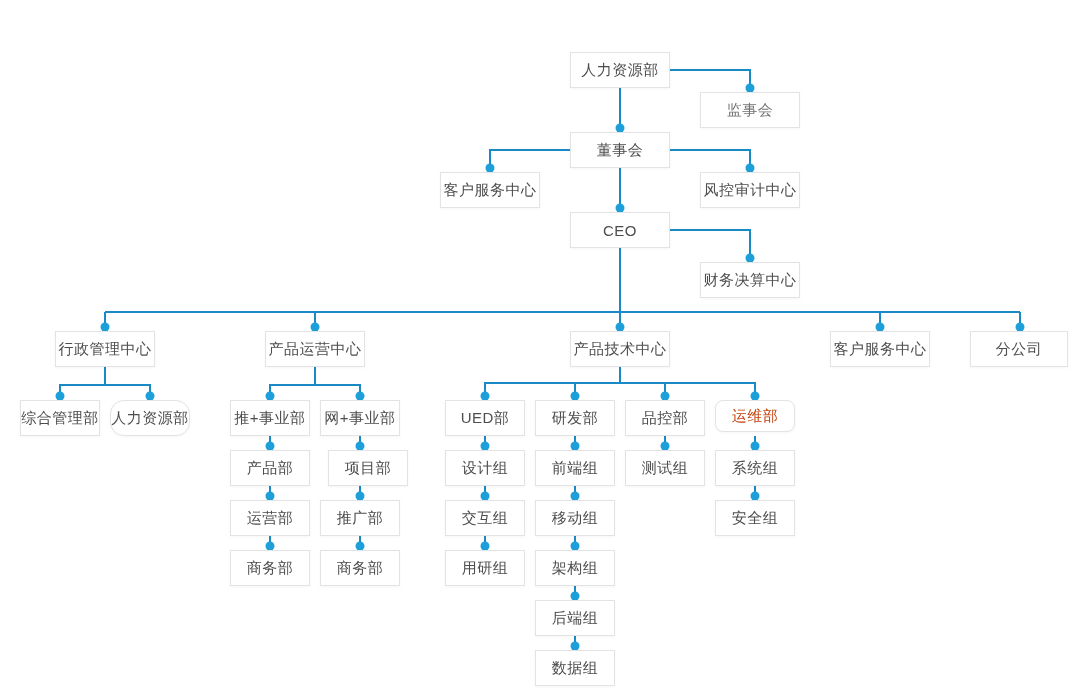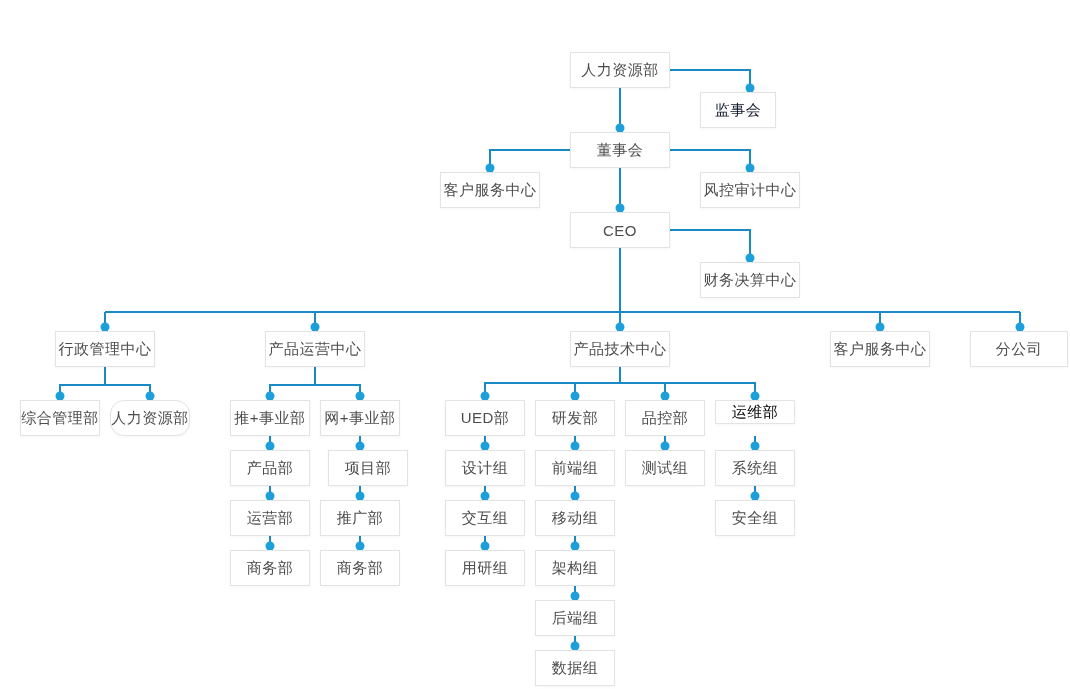--- a/index.html
+++ b/index.html
@@ -115,21 +115,21 @@
       <circle cx="755" cy="496" r="4.5" fill="#1d9fd9"></circle>
       <circle cx="270" cy="546" r="4.5" fill="#1d9fd9"></circle>
       <circle cx="360" cy="546" r="4.5" fill="#1d9fd9"></circle>
       <circle cx="485" cy="546" r="4.5" fill="#1d9fd9"></circle>
       <circle cx="575" cy="546" r="4.5" fill="#1d9fd9"></circle>
       <circle cx="575" cy="596" r="4.5" fill="#1d9fd9"></circle>
       <circle cx="575" cy="646" r="4.5" fill="#1d9fd9"></circle>
     </svg>
   <div id="nodes">
       <div class="org-node" style="left: 570px; top: 52px; width: 100px; height: 36px; border-color: rgb(227, 227, 227); background: rgb(255, 255, 255); color: rgb(77, 77, 77);">人力资源部</div>
-      <div class="org-node" style="left: 700px; top: 92px; width: 76px; height: 36px; border-color: rgb(227, 227, 227); background: rgb(255, 255, 255); color: #0f172a;">监事会</div>
+      <div class="org-node" style="left: 700px; top: 92px; width: 100px; height: 36px; border-color: rgb(227, 227, 227); background: rgb(255, 255, 255); color: #737373;">监事会</div>
       <div class="org-node" style="left: 570px; top: 132px; width: 100px; height: 36px; border-color: rgb(227, 227, 227); background: rgb(255, 255, 255); color: rgb(77, 77, 77);">董事会</div>
       <div class="org-node" style="left: 440px; top: 172px; width: 100px; height: 36px; border-color: rgb(227, 227, 227); background: rgb(255, 255, 255); color: rgb(77, 77, 77);">客户服务中心</div>
       <div class="org-node" style="left: 700px; top: 172px; width: 100px; height: 36px; border-color: rgb(227, 227, 227); background: rgb(255, 255, 255); color: rgb(77, 77, 77);">风控审计中心</div>
       <div class="org-node" style="left: 570px; top: 212px; width: 100px; height: 36px; border-color: rgb(227, 227, 227); background: rgb(255, 255, 255); color: rgb(77, 77, 77);">CEO</div>
       <div class="org-node" style="left: 700px; top: 262px; width: 100px; height: 36px; border-color: rgb(227, 227, 227); background: rgb(255, 255, 255); color: rgb(77, 77, 77);">财务决算中心</div>
       <div class="org-node" style="left: 55px; top: 331px; width: 100px; height: 36px; border-color: rgb(227, 227, 227); background: rgb(255, 255, 255); color: rgb(77, 77, 77);">行政管理中心</div>
       <div class="org-node" style="left: 265px; top: 331px; width: 100px; height: 36px; border-color: rgb(227, 227, 227); background: rgb(255, 255, 255); color: rgb(77, 77, 77);">产品运营中心</div>
       <div class="org-node" style="left: 570px; top: 331px; width: 100px; height: 36px; border-color: rgb(227, 227, 227); background: rgb(255, 255, 255); color: rgb(77, 77, 77);">产品技术中心</div>
       <div class="org-node" style="left: 830px; top: 331px; width: 100px; height: 36px; border-color: rgb(227, 227, 227); background: rgb(255, 255, 255); color: rgb(77, 77, 77);">客户服务中心</div>
       <div class="org-node" style="left: 970px; top: 331px; width: 98px; height: 36px; border-color: rgb(227, 227, 227); background: rgb(255, 255, 255); color: rgb(77, 77, 77);">分公司</div>
@@ -139,21 +139,21 @@
       <div class="org-node" style="left: 320px; top: 400px; width: 80px; height: 36px; border-color: rgb(227, 227, 227); background: rgb(255, 255, 255); color: rgb(77, 77, 77);">网+事业部</div>
       <div class="org-node" style="left: 230px; top: 450px; width: 80px; height: 36px; border-color: rgb(227, 227, 227); background: rgb(255, 255, 255); color: rgb(77, 77, 77);">产品部</div>
       <div class="org-node" style="left: 328px; top: 450px; width: 80px; height: 36px; border-color: rgb(227, 227, 227); background: rgb(255, 255, 255); color: rgb(77, 77, 77);">项目部</div>
       <div class="org-node" style="left: 230px; top: 500px; width: 80px; height: 36px; border-color: rgb(227, 227, 227); background: rgb(255, 255, 255); color: rgb(77, 77, 77);">运营部</div>
       <div class="org-node" style="left: 320px; top: 500px; width: 80px; height: 36px; border-color: rgb(227, 227, 227); background: rgb(255, 255, 255); color: rgb(77, 77, 77);">推广部</div>
       <div class="org-node" style="left: 230px; top: 550px; width: 80px; height: 36px; border-color: rgb(227, 227, 227); background: rgb(255, 255, 255); color: rgb(77, 77, 77);">商务部</div>
       <div class="org-node" style="left: 320px; top: 550px; width: 80px; height: 36px; border-color: rgb(227, 227, 227); background: rgb(255, 255, 255); color: rgb(77, 77, 77);">商务部</div>
       <div class="org-node" style="left: 445px; top: 400px; width: 80px; height: 36px; border-color: rgb(227, 227, 227); background: rgb(255, 255, 255); color: rgb(77, 77, 77);">UED部</div>
       <div class="org-node" style="left: 535px; top: 400px; width: 80px; height: 36px; border-color: rgb(227, 227, 227); background: rgb(255, 255, 255); color: rgb(77, 77, 77);">研发部</div>
       <div class="org-node" style="left: 625px; top: 400px; width: 80px; height: 36px; border-color: rgb(227, 227, 227); background: rgb(255, 255, 255); color: rgb(77, 77, 77);">品控部</div>
-      <div class="org-node" style="left: 715px; top: 400px; width: 80px; height: 24px; border-color: rgb(227, 227, 227); background: rgb(255, 255, 255); color: #000000;">运维部</div>
+      <div class="org-node" style="left: 715px; top: 400px; width: 80px; height: 32px; border-color: rgb(227, 227, 227); background: rgb(255, 255, 255); color: #c2410c; border-radius: 8px;">运维部</div>
       <div class="org-node" style="left: 445px; top: 450px; width: 80px; height: 36px; border-color: rgb(227, 227, 227); background: rgb(255, 255, 255); color: rgb(77, 77, 77);">设计组</div>
       <div class="org-node" style="left: 535px; top: 450px; width: 80px; height: 36px; border-color: rgb(227, 227, 227); background: rgb(255, 255, 255); color: rgb(77, 77, 77);">前端组</div>
       <div class="org-node" style="left: 625px; top: 450px; width: 80px; height: 36px; border-color: rgb(227, 227, 227); background: rgb(255, 255, 255); color: rgb(77, 77, 77);">测试组</div>
       <div class="org-node" style="left: 715px; top: 450px; width: 80px; height: 36px; border-color: rgb(227, 227, 227); background: rgb(255, 255, 255); color: rgb(77, 77, 77);">系统组</div>
       <div class="org-node" style="left: 445px; top: 500px; width: 80px; height: 36px; border-color: rgb(227, 227, 227); background: rgb(255, 255, 255); color: rgb(77, 77, 77);">交互组</div>
       <div class="org-node" style="left: 535px; top: 500px; width: 80px; height: 36px; border-color: rgb(227, 227, 227); background: rgb(255, 255, 255); color: rgb(77, 77, 77);">移动组</div>
       <div class="org-node" style="left: 715px; top: 500px; width: 80px; height: 36px; border-color: rgb(227, 227, 227); background: rgb(255, 255, 255); color: rgb(77, 77, 77);">安全组</div>
       <div class="org-node" style="left: 445px; top: 550px; width: 80px; height: 36px; border-color: rgb(227, 227, 227); background: rgb(255, 255, 255); color: rgb(77, 77, 77);">用研组</div>
       <div class="org-node" style="left: 535px; top: 550px; width: 80px; height: 36px; border-color: rgb(227, 227, 227); background: rgb(255, 255, 255); color: rgb(77, 77, 77);">架构组</div>
       <div class="org-node" style="left: 535px; top: 600px; width: 80px; height: 36px; border-color: rgb(227, 227, 227); background: rgb(255, 255, 255); color: rgb(77, 77, 77);">后端组</div>

